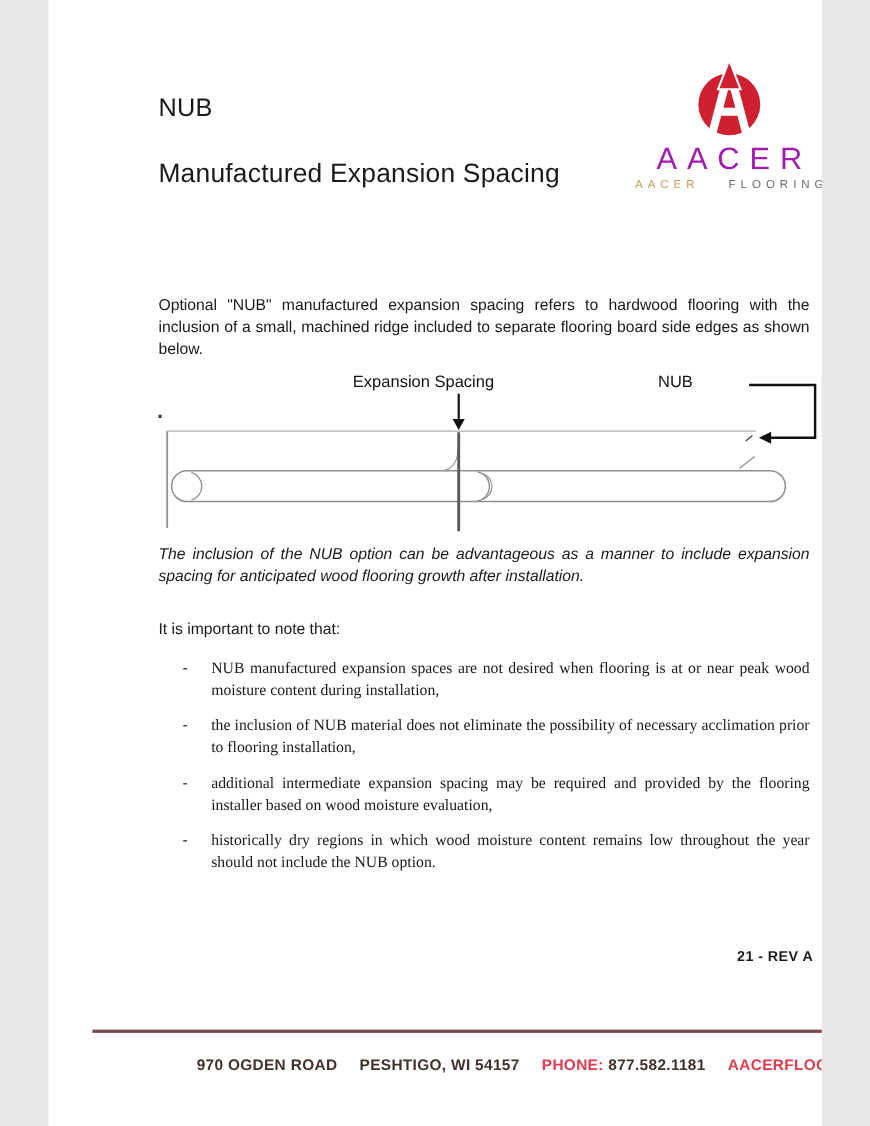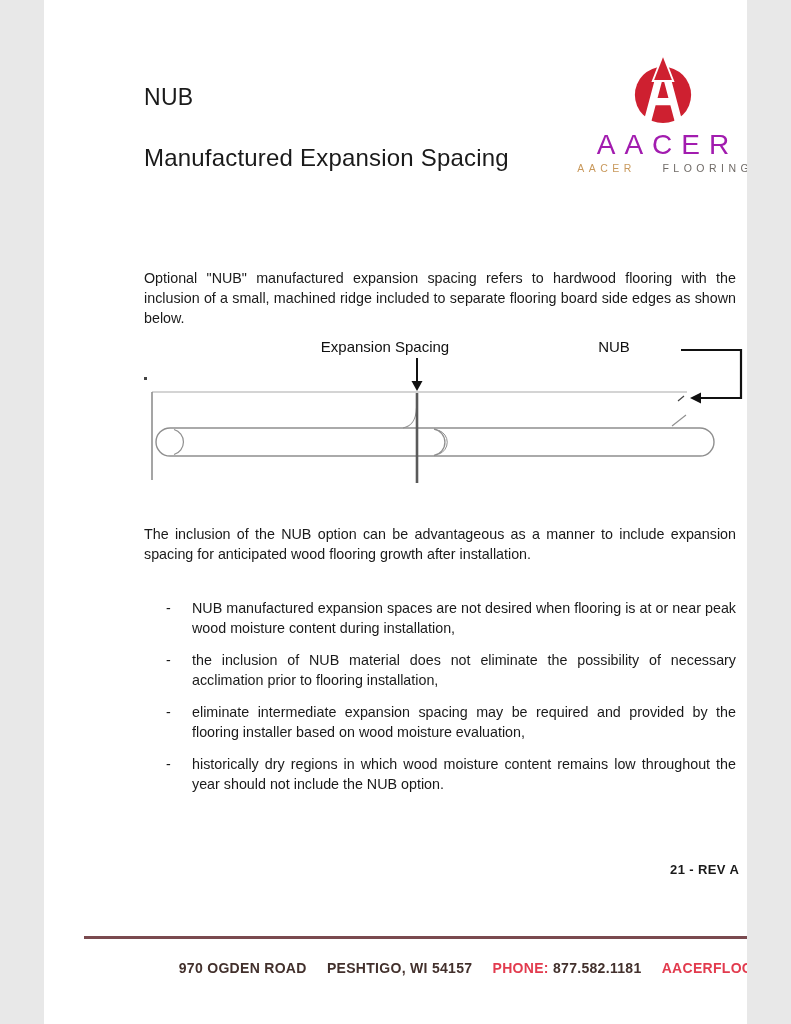--- a/index.html
+++ b/index.html
@@ -28,27 +28,27 @@
   .logo-tag{font-size:10.5px;margin-top:3px;letter-spacing:4.5px;margin-right:-4.5px;white-space:nowrap;}
   .logo-tag .gold{color:#c9995c;}
   .logo-tag .gray{color:#6f6a66;margin-left:19px;}
 
   .para{
     left:100px;width:592px;
     font-size:14.3px;line-height:20px;
     text-align:justify;
   }
   .p-intro{top:268px;}
-  .p-body{top:524px;}
+  .p-body{top:494px;font-style:italic;}
   .p-note{top:562px;text-align:left;}
 
   .bullets{left:122px;top:598px;width:570px;font-size:14.3px;line-height:20px;}
   .bullet{display:flex;margin-bottom:12px;}
   .bullet .dash{width:26px;flex:0 0 26px;}
-  .bullet .btxt{flex:1;text-align:justify;}
+  .bullet .btxt{flex:1;text-align:justify;font-family:Liberation Serif, serif;}
 
   .pageref{left:626px;top:862px;font-size:13px;font-weight:bold;letter-spacing:.4px;text-align:center;}
 
   .footer-rule{left:40px;top:936px;width:710px;height:3px;background:#7a4a4f;}
   .footer-line{
     left:0;top:960px;width:791px;
     text-align:right;font-size:14px;font-weight:bold;
     color:#42302c;letter-spacing:.3px;white-space:nowrap;
   }
   .footer-line .seg{margin:0 8px;}
@@ -110,33 +110,34 @@
       <path d="M372.5,408 C372,420 368,426 359,428" fill="none" stroke="#8f8f8f" stroke-width="1.1"></path>
 
       <line x1="628" y1="426" x2="642" y2="415" stroke="#8f8f8f" stroke-width="1.1"></line>
 
       <line x1="373" y1="393" x2="373" y2="483" stroke="#5a5a5a" stroke-width="2.6"></line>
     </g>
   </svg>
 
   <div class="abs para p-body">The inclusion of the NUB option can be advantageous as a manner to include expansion spacing for anticipated wood flooring growth after installation.</div>
 
+  <div class="abs para p-note">It is important to note that:</div>
 
   <div class="abs bullets">
     <div class="bullet">
       <span class="dash">-</span>
       <span class="btxt">NUB manufactured expansion spaces are not desired when flooring is at or near peak wood moisture content during installation,</span>
     </div>
     <div class="bullet">
       <span class="dash">-</span>
       <span class="btxt">the inclusion of NUB material does not eliminate the possibility of necessary acclimation prior to flooring installation,</span>
     </div>
     <div class="bullet">
       <span class="dash">-</span>
-      <span class="btxt">eliminate intermediate expansion spacing may be required and provided by the flooring installer based on wood moisture evaluation,</span>
+      <span class="btxt">additional intermediate expansion spacing may be required and provided by the flooring installer based on wood moisture evaluation,</span>
     </div>
     <div class="bullet">
       <span class="dash">-</span>
       <span class="btxt">historically dry regions in which wood moisture content remains low throughout the year should not include the NUB option.</span>
     </div>
   </div>
 
   <div class="abs pageref">21 - REV A</div>
 
   <div class="abs footer-rule"></div>

